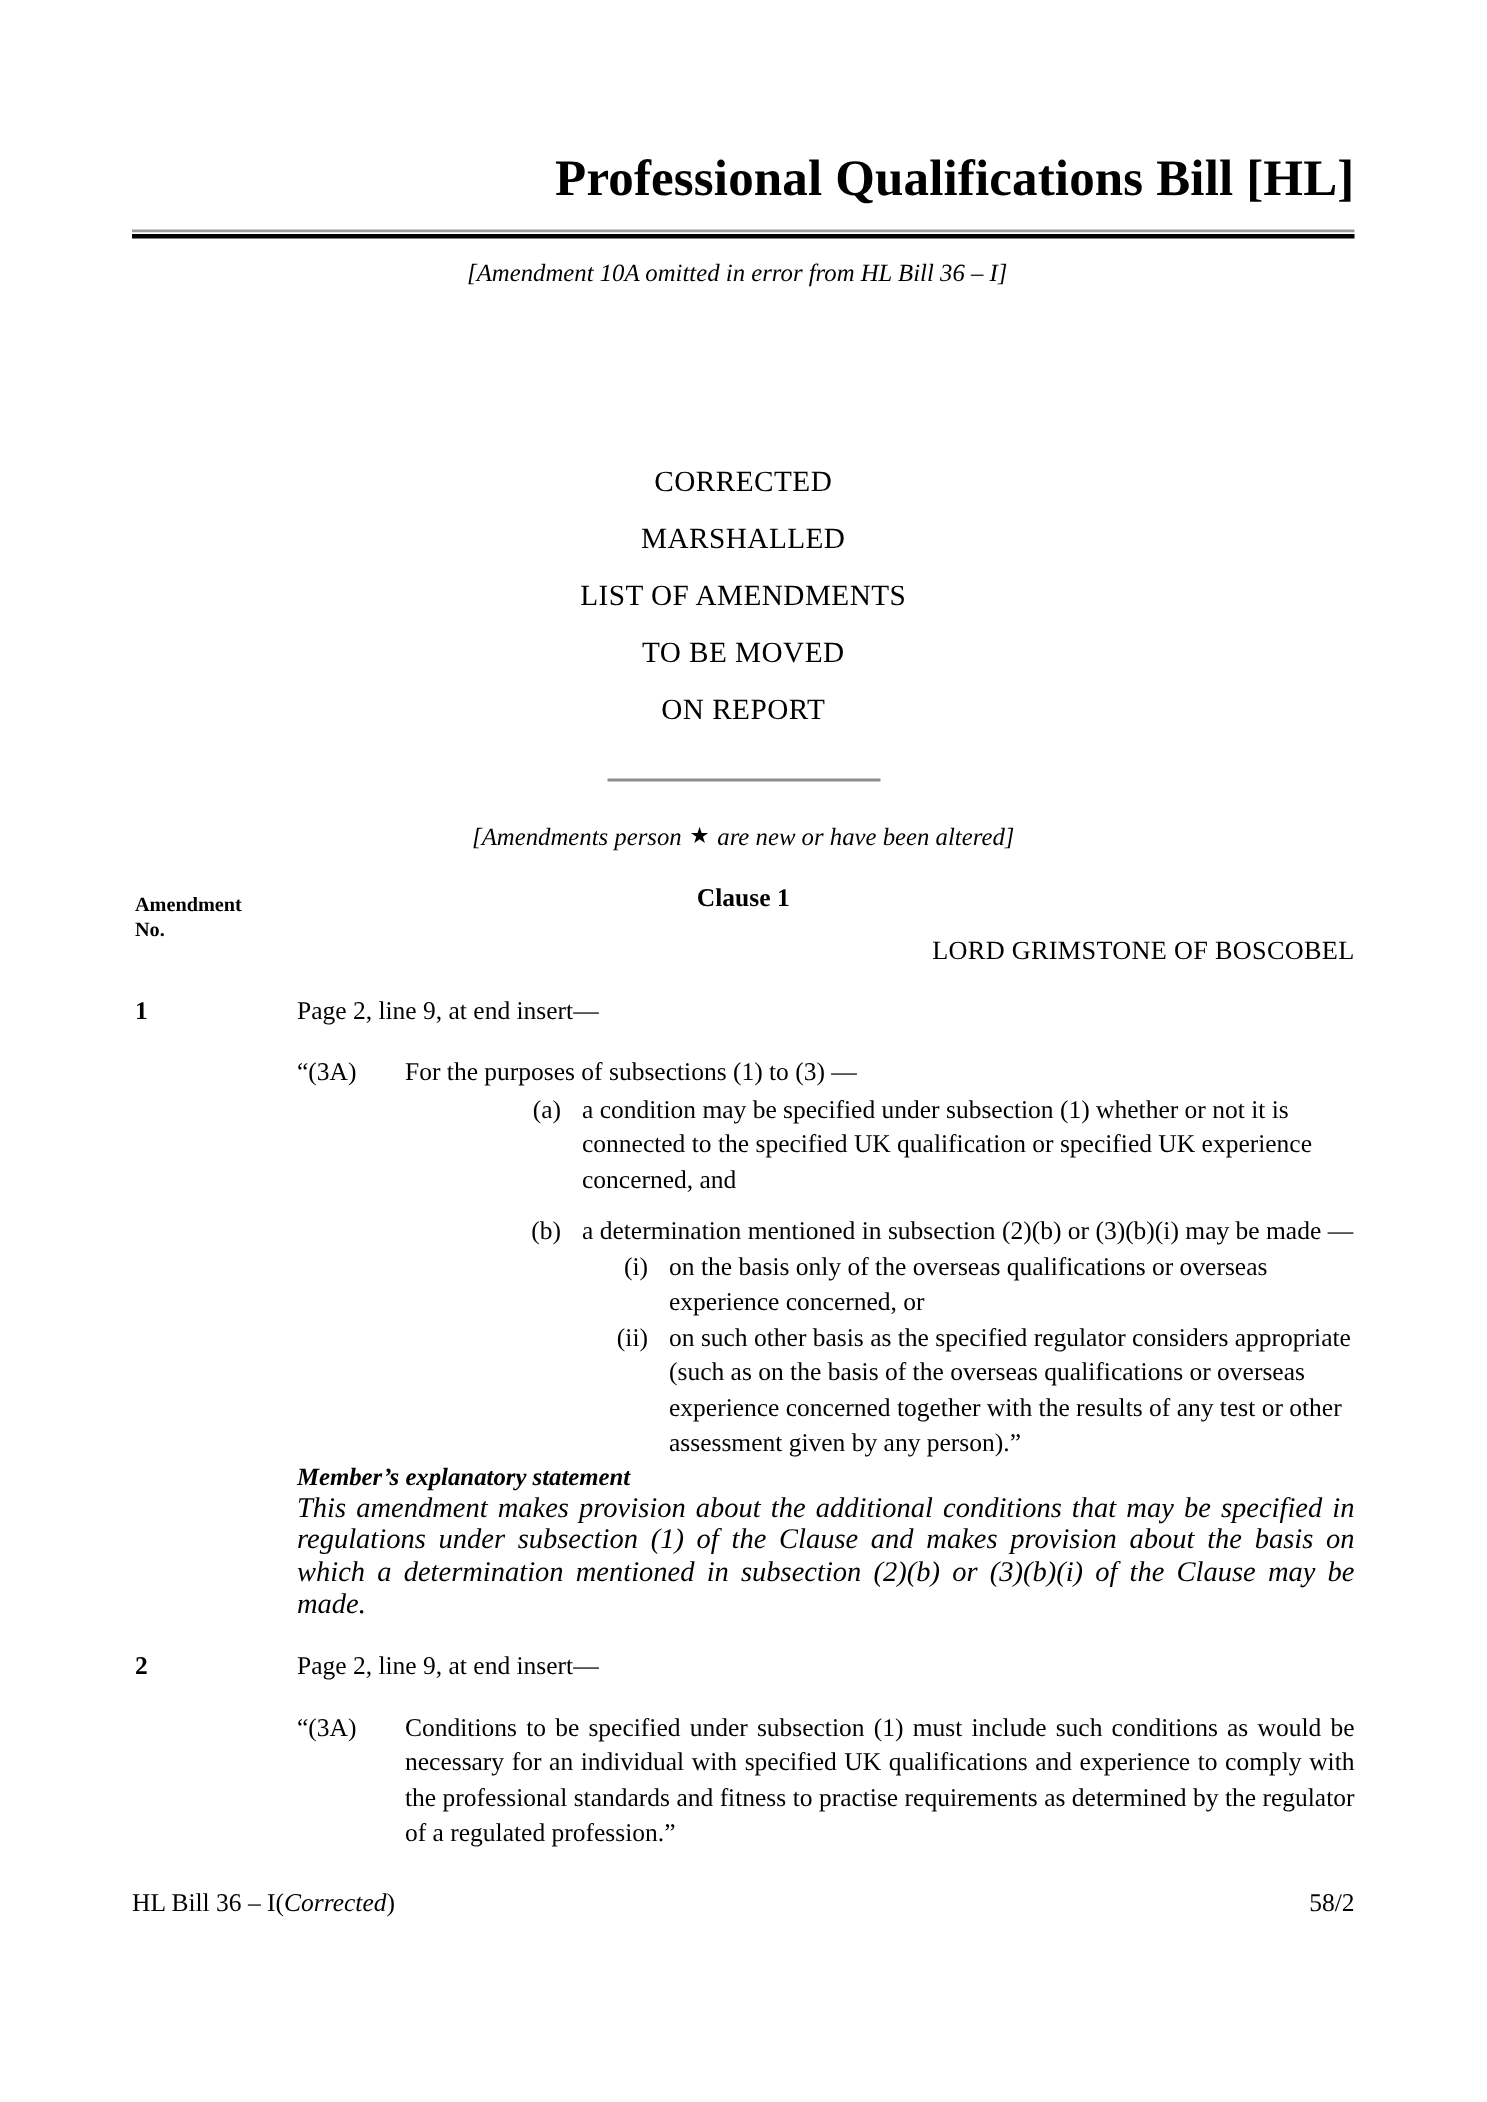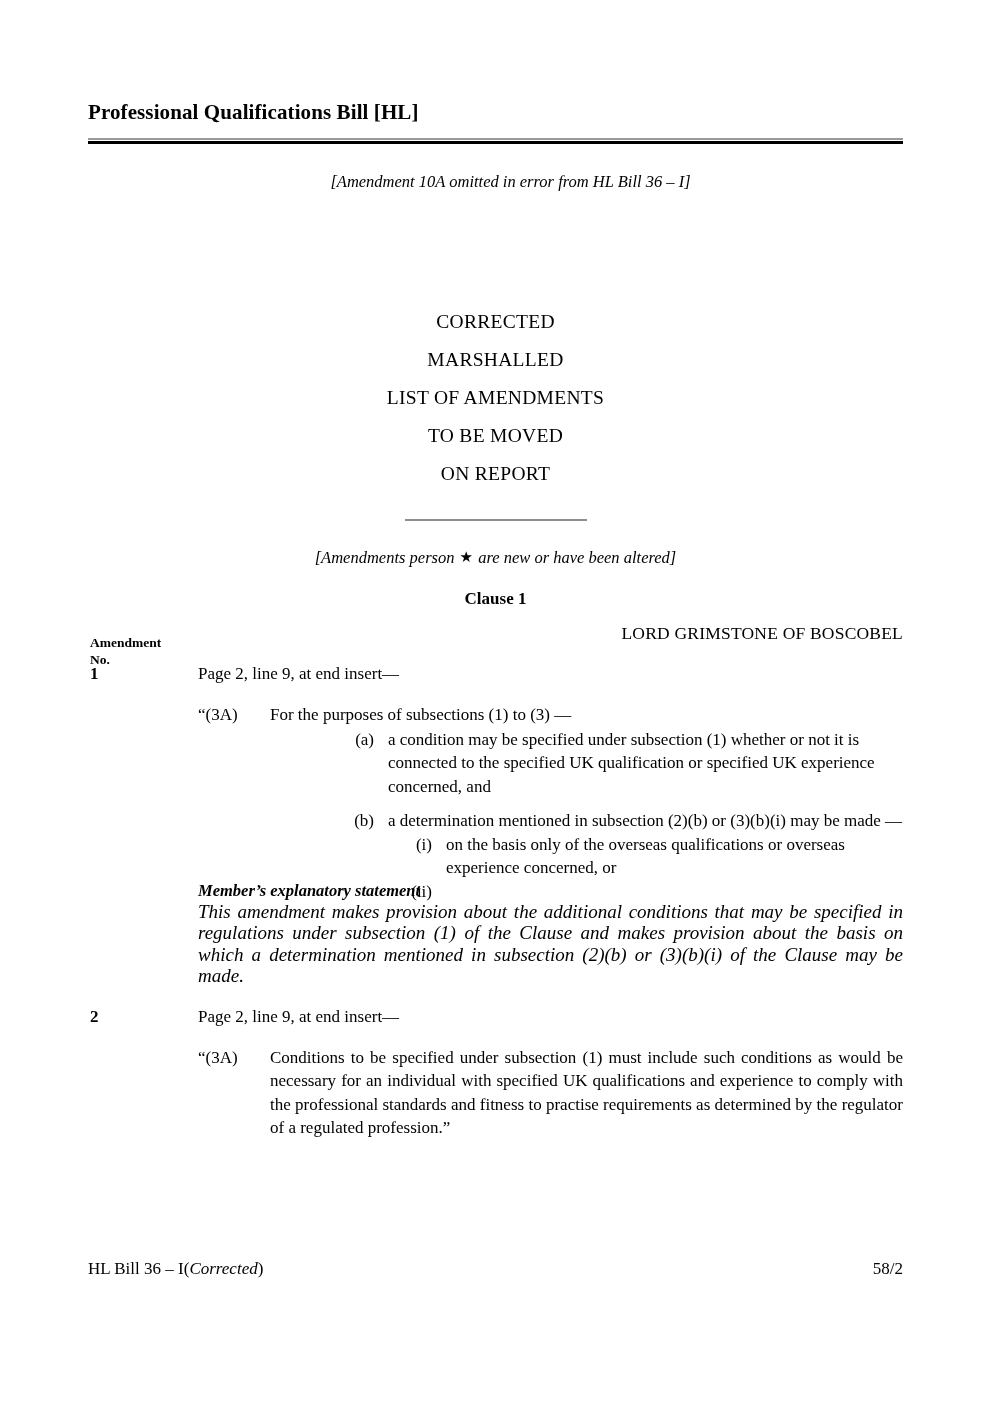--- a/index.html
+++ b/index.html
@@ -22,23 +22,23 @@
   }
 
   
   .masthead {
     position: absolute;
     left: 88px;
     top: 100px;
     width: 815px;
   }
   .doc-title {
-    font-size: 21px;
-    font-weight: bold;
-    text-align: left;
+    font-size: 34px;
+    font-weight: bold;
+    text-align: right;
     letter-spacing: 0.1px;
     line-height: 1.15;
     margin: 0;
     font-family: Liberation Serif, serif;
   }
   .rule-double {
     margin-top: 14px;
     width: 100%;
     height: 6px;
   }
@@ -50,21 +50,21 @@
     height: 1px;
     background: #ffffff;
   }
   .rule-double .thick {
     height: 3px;
     background: #000000;
   }
 
   .errata-note {
     position: absolute;
-    left: 103px;
+    left: 84px;
     top: 172px;
     width: 815px;
     text-align: center;
     font-style: italic;
     font-size: 16.5px;
   }
 
   
   .center-stack {
     position: absolute;
@@ -103,21 +103,20 @@
 
   
   .amend-col-head {
     position: absolute;
     left: 90px;
     top: 594px;
     width: 105px;
     font-weight: bold;
     font-size: 13.5px;
     line-height: 17px;
-    margin-top: 40px;
   }
 
   .content {
     position: absolute;
     left: 88px;
     top: 588px;
     width: 815px;
   }
 
   .clause-head {
@@ -311,20 +310,21 @@
             <span class="txt">a determination mentioned in subsection (2)(b) or (3)(b)(i) may be made —</span>
           </div>
 
           <div class="q-row lvl2">
             <span class="marker">(i)</span>
             <span class="txt">on the basis only of the overseas qualifications or overseas experience concerned, or</span>
           </div>
 
           <div class="q-row lvl2">
             <span class="marker">(ii)</span>
+            <span class="txt">on such other basis as the specified regulator considers appropriate (such as on the basis of the overseas qualifications or overseas experience concerned together with the results of any test or other assessment given by any person).”</span>
           </div>
 
         </div>
       </div>
     </div>
 
     <div class="explanatory">
       <div class="expl-head">Member’s explanatory statement</div>
       <div class="expl-body">This amendment makes provision about the additional conditions that may be specified in regulations under subsection (1) of the Clause and makes provision about the basis on which a determination mentioned in subsection (2)(b) or (3)(b)(i) of the Clause may be made.</div>
     </div>

